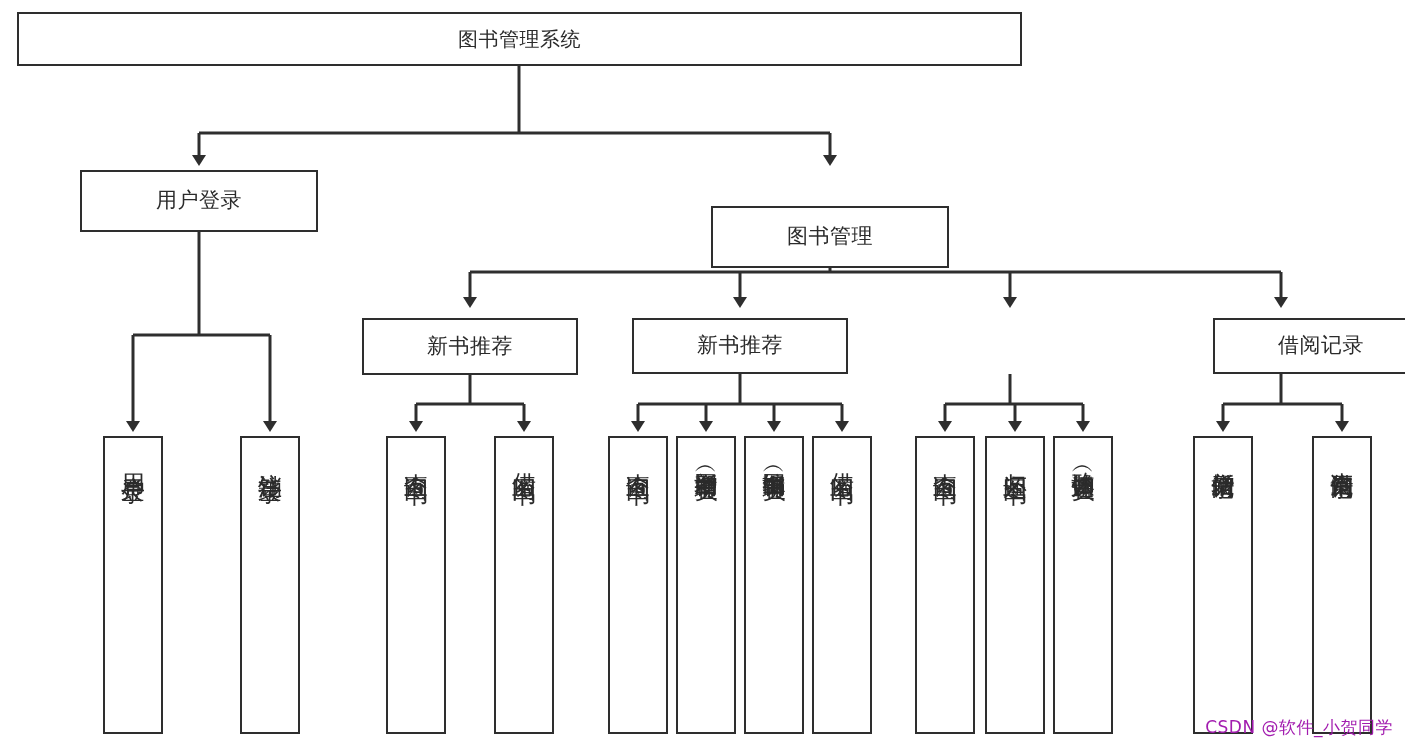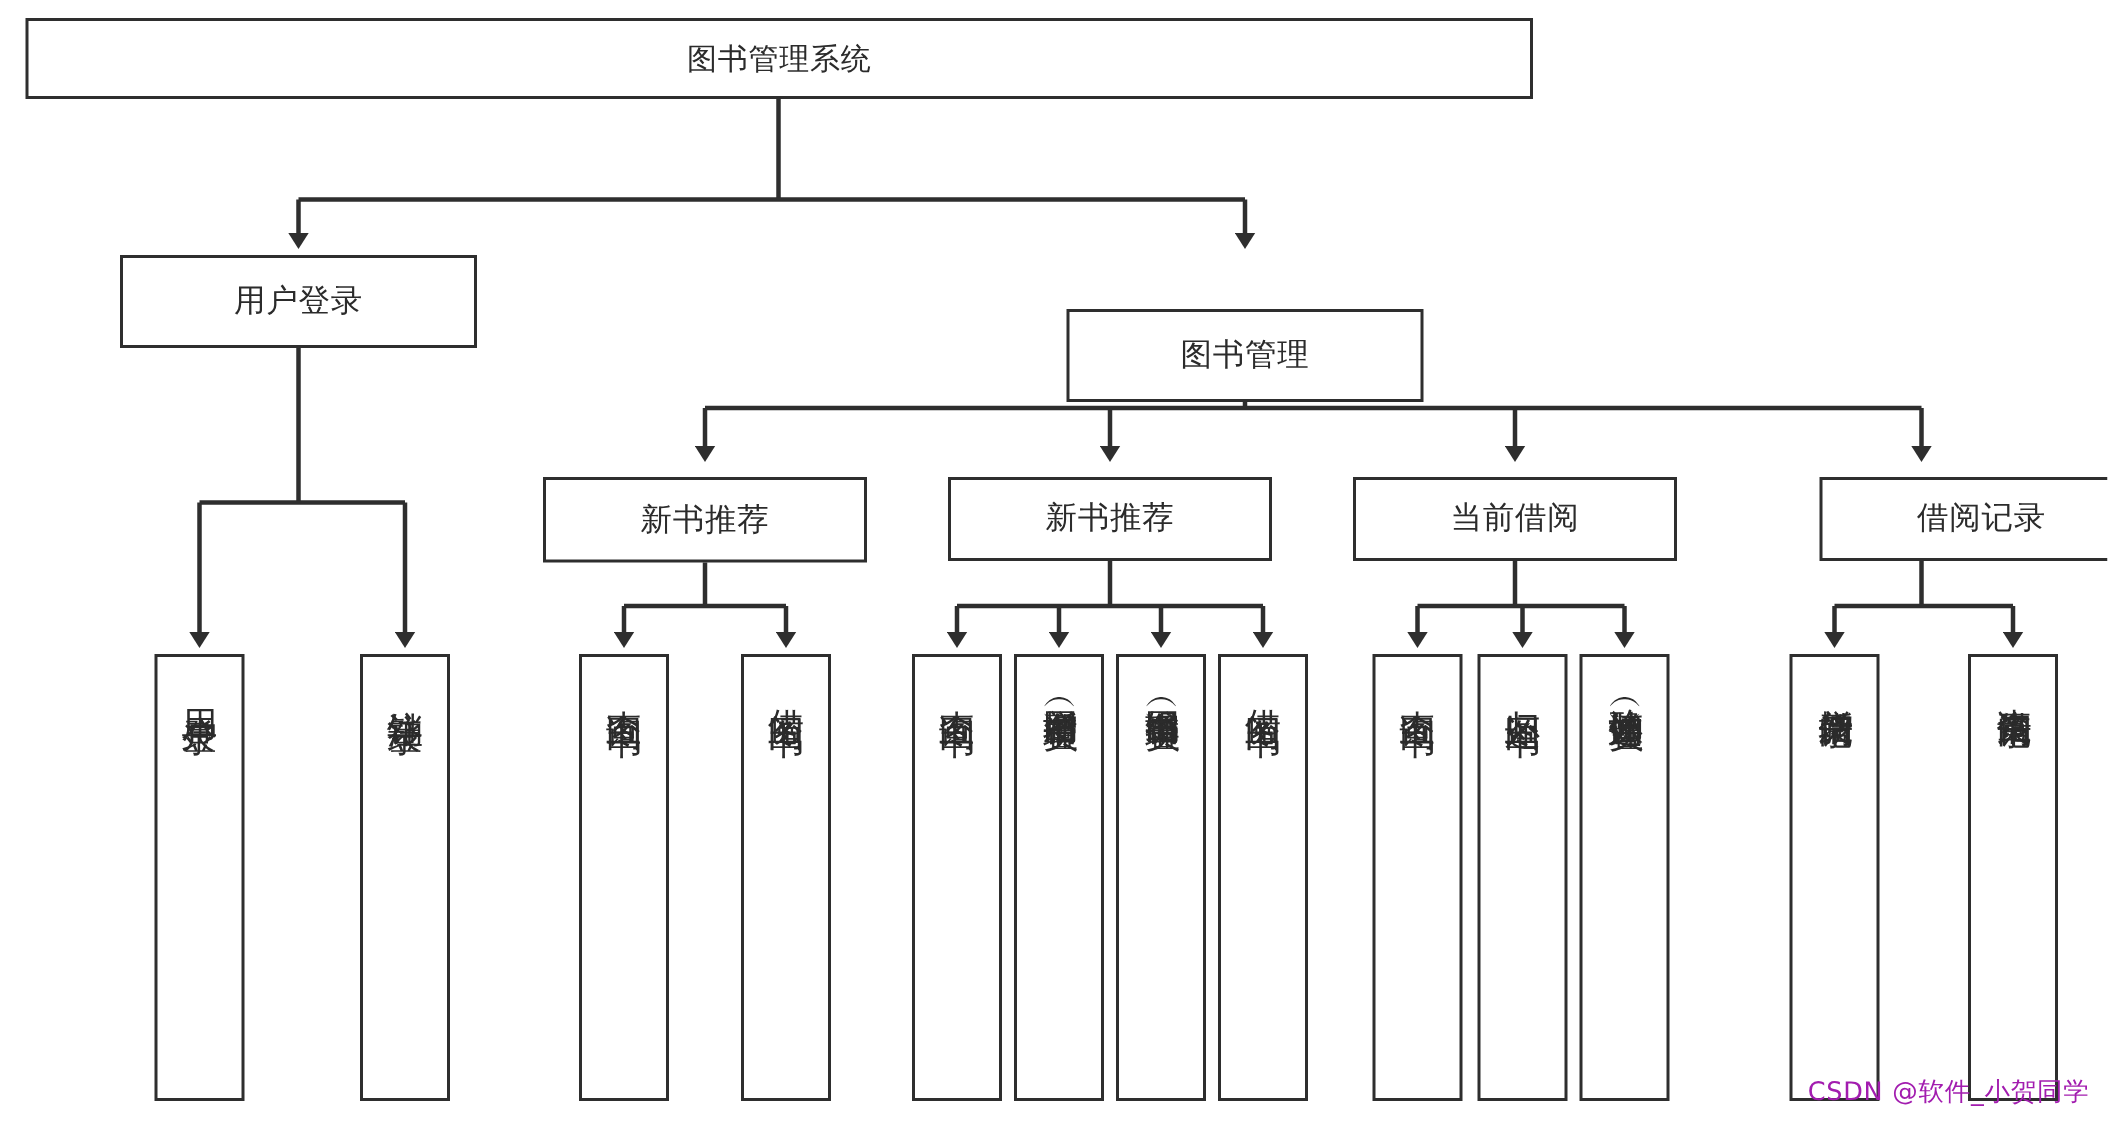--- a/index.html
+++ b/index.html
@@ -142,23 +142,20 @@
   <div class="node horiz" style="left:711px; top:170px; width:238px; height:62px;margin-top:36px;">
     <span class="label">图书管理</span>
   </div>
 
   <div class="node horiz" style="left:362px; top:318px; width:216px; height:57px;">
     <span class="label">新书推荐</span>
   </div>
   <div class="node horiz" style="left:632px; top:318px; width:216px; height:56px;">
     <span class="label">新书推荐</span>
   </div>
-  <div class="node horiz" style="left:902px; top:318px; width:216px; height:56px;">
-    <span class="label">当前借阅</span>
-  </div>
   <div class="node horiz" style="left:1213px; top:318px; width:216px; height:56px;">
     <span class="label">借阅记录</span>
   </div>
 
   <div class="node vert" style="left:103px; top:436px; width:60px; height:298px;">
     <span class="label">用户登录</span>
   </div>
   <div class="node vert" style="left:240px; top:436px; width:60px; height:298px;">
     <span class="label">注销登录</span>
   </div>

